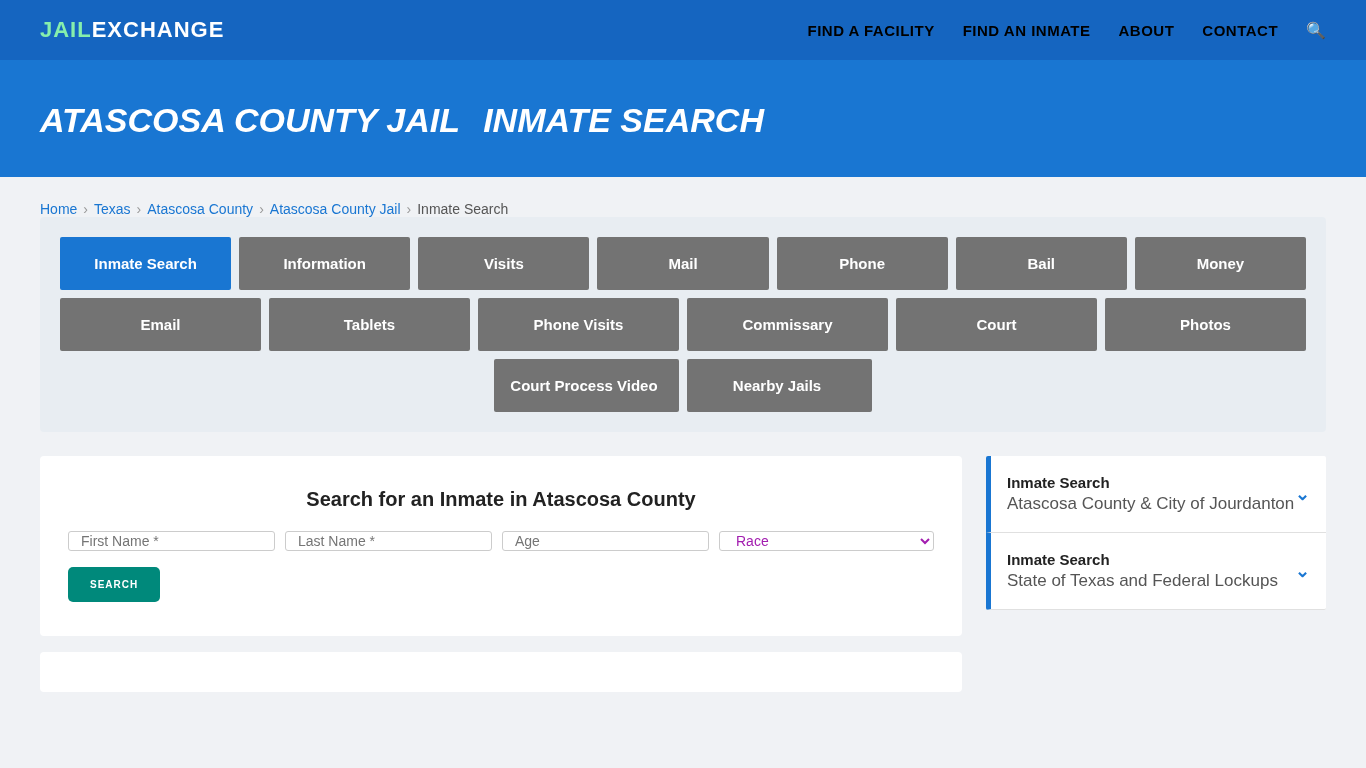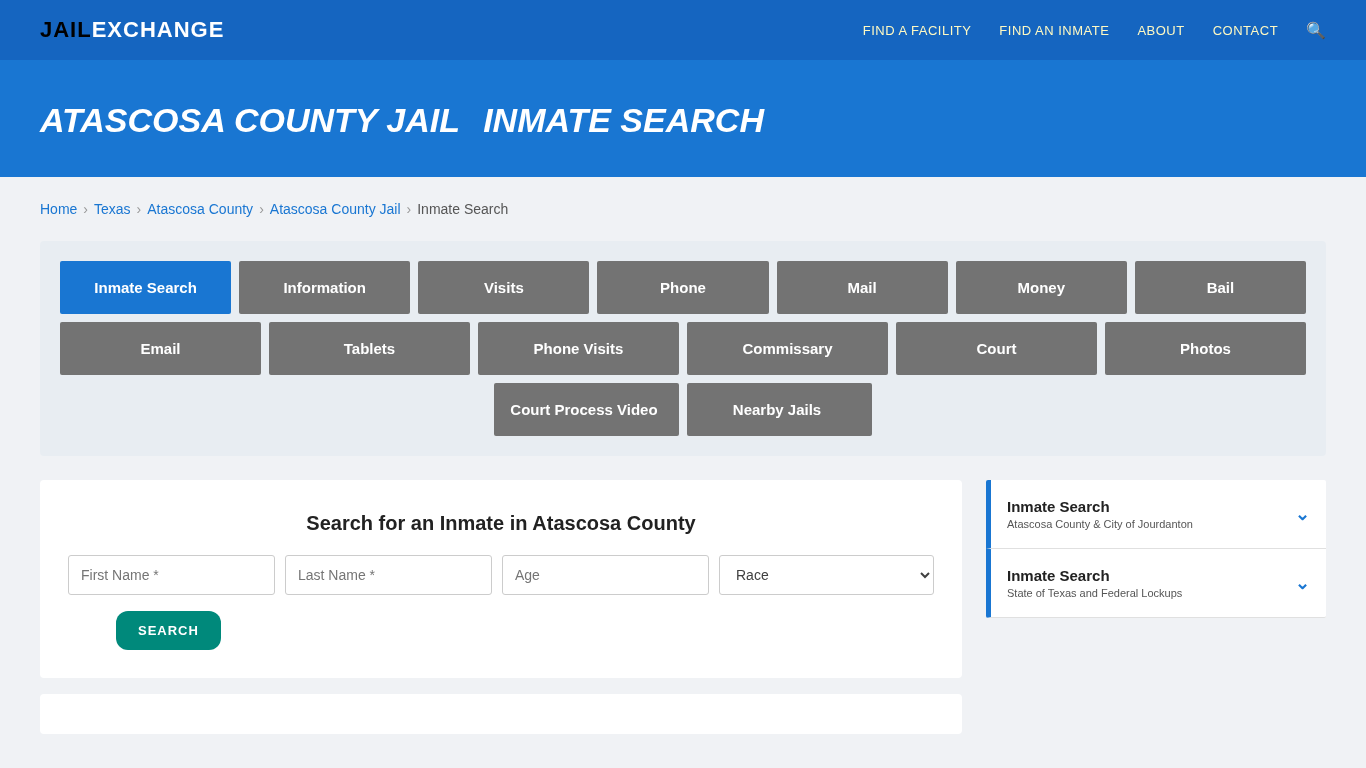--- a/index.html
+++ b/index.html
@@ -14,31 +14,31 @@
       justify-content: space-between;
       height: 60px;
     }
     .logo {
       font-size: 22px;
       font-weight: 900;
       color: white;
       letter-spacing: 1px;
     }
     .logo span {
-      color: #000000;
+      color: #86efac;
     }
     .nav {
       display: flex;
       align-items: center;
       gap: 28px;
     }
     .nav-item {
-      color: #fef9c3;
-      font-size: 13px;
-      font-weight: normal;
+      color: #000000;
+      font-size: 15px;
+      font-weight: bold;
       letter-spacing: 0.5px;
       text-transform: uppercase;
       cursor: pointer;
     }
     .search-icon-nav {
       color: white;
       font-size: 16px;
       cursor: pointer;
     }
 
@@ -63,21 +63,20 @@
     .content {
       padding: 24px 40px;
     }
 
     
     .breadcrumb {
       display: flex;
       align-items: center;
       gap: 6px;
       font-size: 14px;
-      margin-bottom: 24px;
       color: #1976d2;
     }
     .breadcrumb-item {
       color: #1976d2;
       cursor: pointer;
     }
     .breadcrumb-item:last-child {
       color: #555;
       cursor: default;
     }
@@ -150,41 +149,40 @@
       color: #222;
     }
     .search-fields {
       display: flex;
       gap: 10px;
       margin-bottom: 16px;
     }
     .search-fields input, .search-fields select {
       border: 1px solid #ccc;
       border-radius: 3px;
-      padding: 10px 12px;
+      padding: 0 12px;
       font-size: 14px;
-      color: #404040;
+      color: #a21caf;
       flex: 1;
     }
     .search-fields select {
       flex: 1.2;
       background: white;
     }
     .search-btn {
       background: #00897b;
       color: white;
       border: none;
       padding: 12px 22px;
-      font-size: 13px;
+      font-size: 10px;
       font-weight: bold;
       text-transform: uppercase;
       letter-spacing: 1px;
-      border-radius: 12px;
-      cursor: pointer;
-      margin-left: 48px;
+      border-radius: 5px;
+      cursor: pointer;
     }
 
     
     .sidebar {
       width: 340px;
       display: flex;
       flex-direction: column;
       gap: 0;
     }
     .sidebar-card {
@@ -203,21 +201,21 @@
     .sidebar-card:last-child {
       border-radius: 0 0 2px 2px;
     }
     .sidebar-card-text h3 {
       font-size: 15px;
       font-weight: bold;
       color: #222;
       margin-bottom: 3px;
     }
     .sidebar-card-text p {
-      font-size: 11px;
+      font-size: 17px;
       color: #555;
     }
     .chevron-icon {
       color: #1976d2;
       font-size: 18px;
       font-weight: bold;
     }
 
     
     .bottom-area {
@@ -263,24 +261,24 @@
     <span class="breadcrumb-item">Atascosa County Jail</span>
     <span class="breadcrumb-sep">›</span>
     <span class="breadcrumb-item">Inmate Search</span>
   </nav>
 
   <div class="tabs-container">
     <div class="tabs-row">
       <button class="tab-btn active">Inmate Search</button>
       <button class="tab-btn">Information</button>
       <button class="tab-btn">Visits</button>
+      <button class="tab-btn">Mail</button>
       <button class="tab-btn">Phone</button>
-      <button class="tab-btn">Mail</button>
+      <button class="tab-btn">Bail</button>
       <button class="tab-btn">Money</button>
-      <button class="tab-btn">Bail</button>
     </div>
     <div class="tabs-row">
       <button class="tab-btn">Email</button>
       <button class="tab-btn">Tablets</button>
       <button class="tab-btn">Phone Visits</button>
       <button class="tab-btn">Commissary</button>
       <button class="tab-btn">Court</button>
       <button class="tab-btn">Photos</button>
     </div>
     <div class="tabs-row tabs-row-3">

